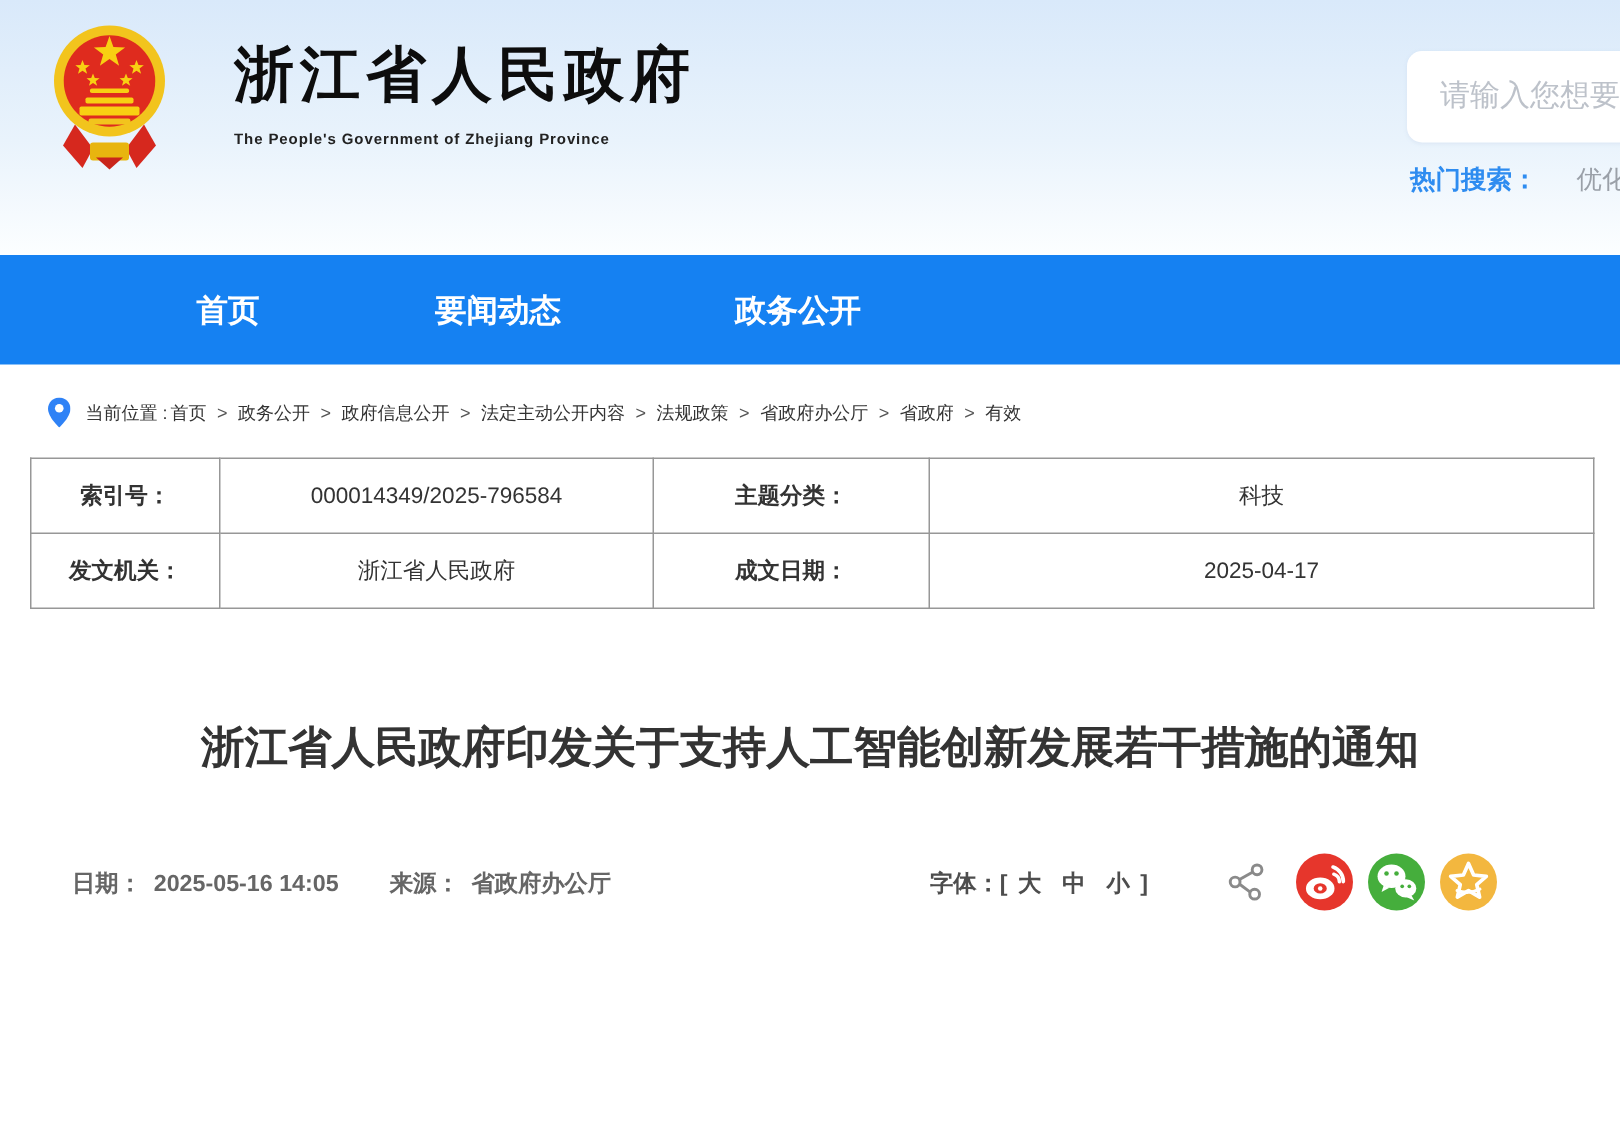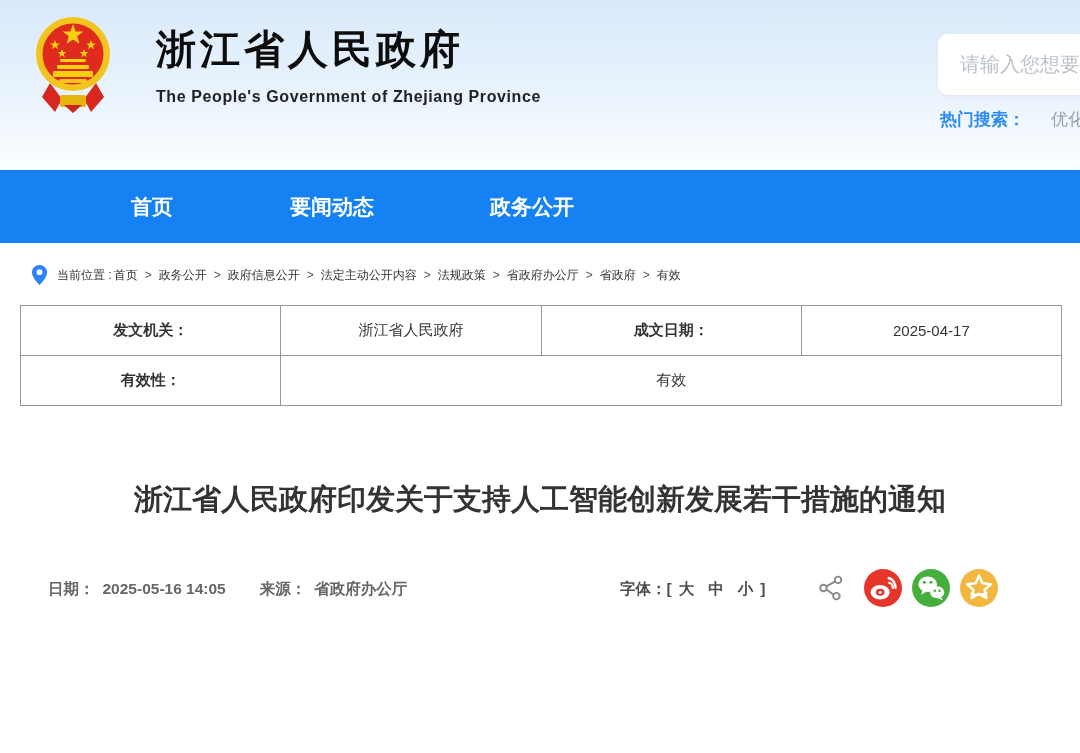--- a/index.html
+++ b/index.html
@@ -26,21 +26,21 @@
     position:relative;width:100%;height:170px;
     background:linear-gradient(180deg,#d9e9fa 0%,#e9f3fc 55%,#fcfeff 100%);
   }
   .emblem{position:absolute;left:34px;top:8px;width:78px;height:108px;}
   .brand{position:absolute;left:156px;top:26px;}
   .brand-title{
     font-size:40px;font-weight:bold;color:#0d0d0d;letter-spacing:4px;line-height:1.2;
     font-family:"Liberation Serif","DejaVu Serif",serif;
   }
   .brand-sub{
-    margin-top:14px;font-size:16px;font-weight:bold;color:#222;letter-spacing:0.6px;
+    margin-top:14px;font-size:10px;font-weight:bold;color:#222;letter-spacing:0.6px;
   }
   .search-box{
     position:absolute;left:938px;top:34px;width:330px;height:61px;
     background:#ffffff;border-radius:10px;box-shadow:0 1px 3px rgba(120,150,190,.12);
     display:flex;align-items:center;
   }
   .search-input{
     border:none;outline:none;background:transparent;width:100%;height:100%;
     padding:0 22px;font-size:20px;color:#333;
     font-family:"Liberation Sans","DejaVu Sans",sans-serif;
@@ -183,29 +183,31 @@
   <span class="crumb-sep">&gt;</span>
   <a class="crumb">省政府办公厅</a>
   <span class="crumb-sep">&gt;</span>
   <a class="crumb">省政府</a>
   <span class="crumb-sep">&gt;</span>
   <a class="crumb">有效</a>
 </div>
 
 <table class="doc-table">
   <tbody>
+      <tr>
+    <td class="lbl col1">索引号：</td>
+    <td class="col2">000014349/2025-796584</td>
+    <td class="lbl col3">主题分类：</td>
+    <td class="col4">科技</td>
+  </tr>
   <tr>
     <td class="lbl">发文机关：</td>
     <td>浙江省人民政府</td>
     <td class="lbl">成文日期：</td>
     <td>2025-04-17</td>
-  </tr>
-  <tr>
-    <td class="lbl">有效性：</td>
-    <td colspan="3">有效</td>
   </tr>
 </tbody>
   </table>
 
 <h1 class="article-title">浙江省人民政府印发关于支持人工智能创新发展若干措施的通知</h1>
 
 <div class="meta-row">
   <div class="meta-left">
     <span>日期：</span><span class="v">2025-05-16 14:05</span><span class="src-lbl">来源：</span><span class="v">省政府办公厅</span>
   </div>

